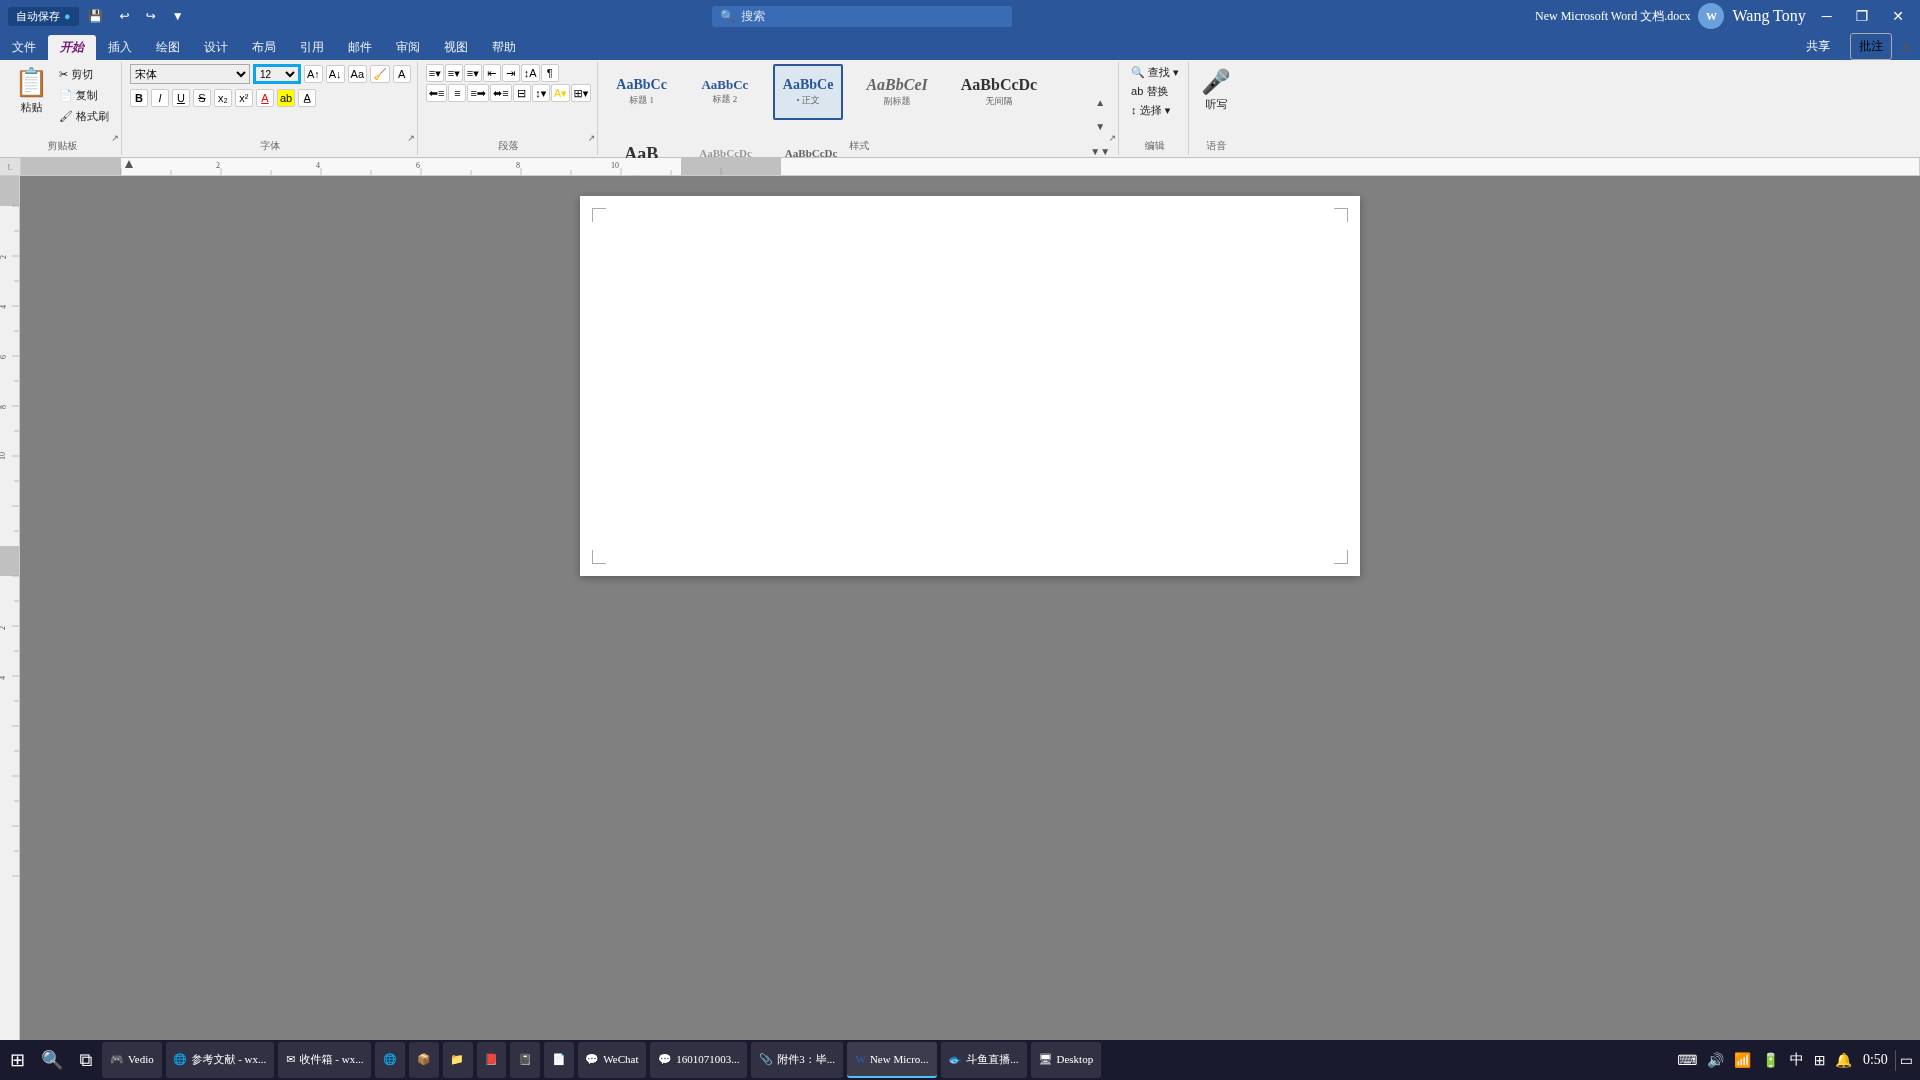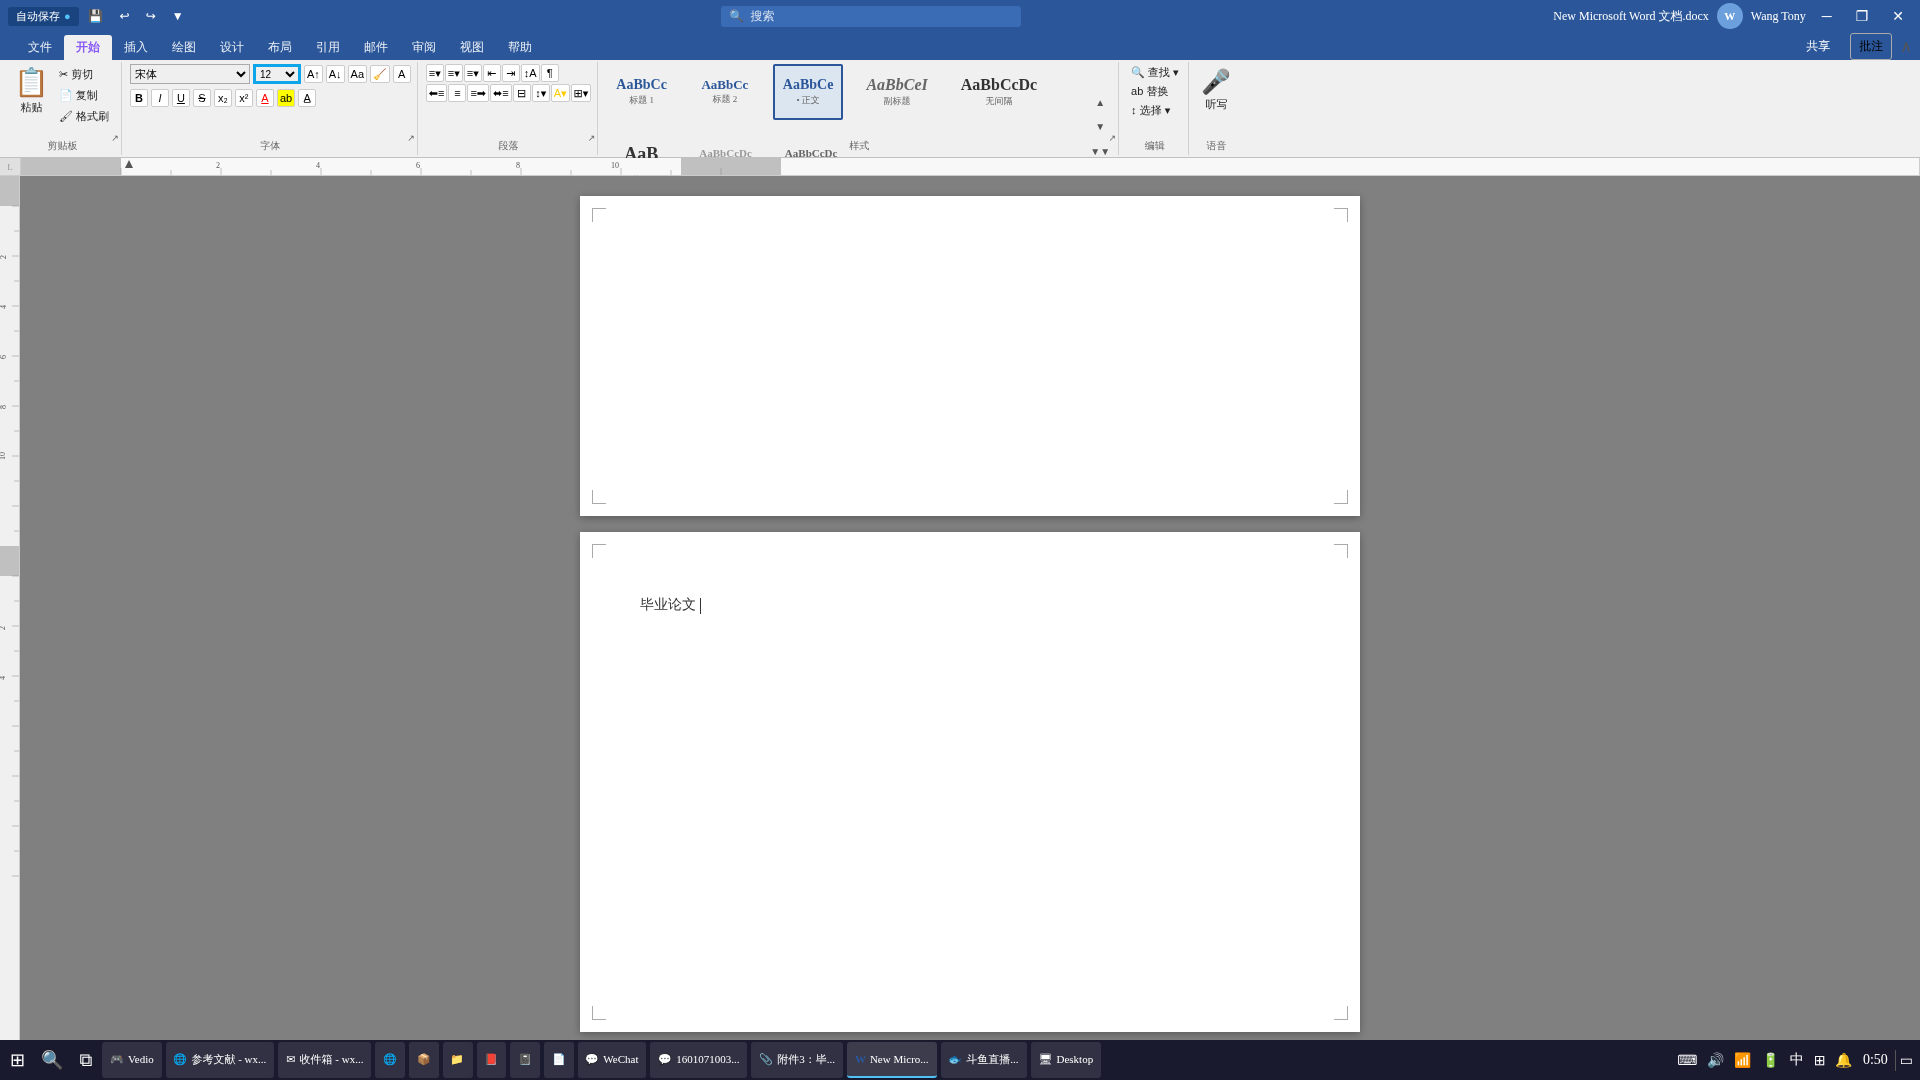--- a/index.html
+++ b/index.html
@@ -44,35 +44,36 @@
     }
 
     .window-control { background: none; border: none; color: white; cursor: pointer; font-size: 14px; padding: 0 8px; height: 32px; display: flex; align-items: center; }
 
     
     #ribbon-tabs {
       height: 28px;
       background: #2b579a;
       display: flex;
       align-items: flex-end;
-      padding-left: 16px;
+      padding-left: 0;
     }
     .ribbon-tab {
       padding: 4px 12px;
       font-size: 12px;
       color: rgba(255,255,255,0.9);
       cursor: pointer;
       background: none;
       border: none;
       border-radius: 3px 3px 0 0;
     }
     .ribbon-tab.active {
       background: #f0f0f0;
-      color: #8b5cf6;
+      color: #701a75;
       font-weight: bold;
+      font-style: italic;
     }
 
     
     #ribbon {
       background: #f0f0f0;
       border-bottom: 1px solid #c0c0c0;
       display: flex;
       padding: 2px 4px;
       gap: 2px;
       height: 98px;
@@ -468,21 +469,21 @@
   </div>
   <div id="title-bar-center">
     <div id="search-bar">
       <span>🔍</span>
       <span>搜索</span>
     </div>
   </div>
   <div id="title-bar-right">
     <span style="font-size:12px;">New Microsoft Word 文档.docx</span>
     <div class="user-avatar">W</div>
-    <span style="font-size:12px;">Wang Tony</span>
+    <span style="font-size:16px;">Wang Tony</span>
     <button class="window-control">─</button>
     <button class="window-control">❐</button>
     <button class="window-control close">✕</button>
   </div>
 </div>
 
 <div id="ribbon-tabs">
   <button class="ribbon-tab">文件</button>
   <button class="ribbon-tab active">开始</button>
   <button class="ribbon-tab">插入</button>
@@ -737,32 +738,20 @@
 
     <div class="page" style="min-height:200px;">
       <div class="page-corner-tl"></div>
       <div class="page-corner-tr"></div>
       <div class="page-corner-bl"></div>
       <div class="page-corner-br"></div>
       <div class="page-content">
       </div>
     </div>
 
-    <div class="page" style="min-height:500px;">
-      <div class="page-corner-tl"></div>
-      <div class="page-corner-tr"></div>
-      <div class="page-corner-bl"></div>
-      <div class="page-corner-br"></div>
-      <div class="page-content">
-        <div class="page-text-content" style="padding-top:20px;">
-          <span>毕业论文</span>
-          <span class="text-cursor"></span>
-        </div>
-      </div>
-    </div>
 
   </div>
 
 </div>
 
 <div id="status-bar">
   <div id="status-left">
     <span class="status-item">第 3 页，共 9 页</span>
     <span class="status-item">行: 2</span>
     <span class="status-item">列: 2</span>

